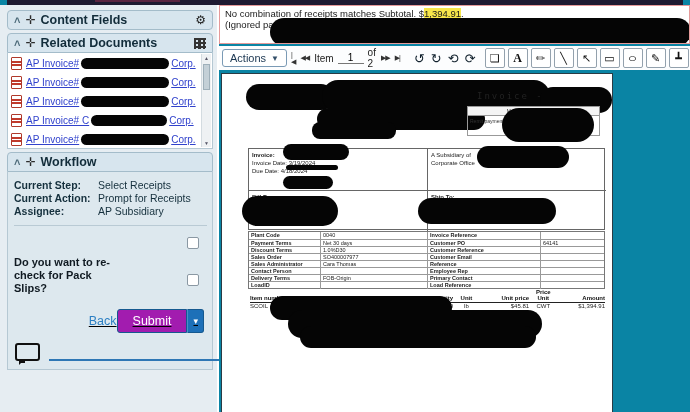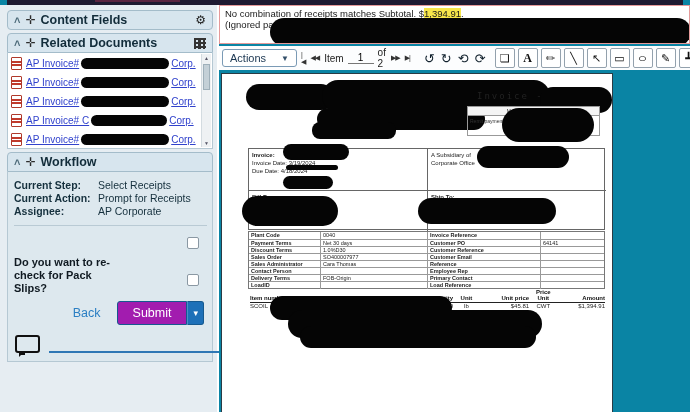--- a/index.html
+++ b/index.html
@@ -45,21 +45,21 @@
   .wf-label { width:84px; font-weight:bold; flex:0 0 84px; }
   .wf-div { border-top:1px solid #b9cad4; margin:7px 0 6px; }
   .notice { background:#fff; border:1px solid #98aebc; padding:2px 16px 2px 5px; font-weight:bold;
             font-size:11px; line-height:13px; color:#101010; position:relative; }
   .notice .spin { position:absolute; right:2px; top:1px; bottom:1px; display:flex; flex-direction:column;
                   justify-content:space-between; font-size:5px; color:#445; }
   .q-row { display:flex; align-items:flex-start; margin-top:7px; }
   .q-text { font-weight:bold; font-size:11px; line-height:13px; color:#101a22; width:120px; }
   .checkbox { width:12px; height:12px; background:#fff; border:1px solid #8a98a3; border-radius:2px;
               margin-left:auto; margin-right:8px; margin-top:4px; }
-  .btn-row { display:flex; justify-content:flex-end; align-items:center; gap:16px; margin-top:6px; padding-right:3px; }
+  .btn-row { display:flex; justify-content:flex-end; align-items:center; margin-top:14px; padding-right:3px;text-decoration:underline; }
   .back-link { font-size:12.5px; color:#2b7fc3; }
   .submit-wrap { display:flex; }
   .submit-main { background:#a21caf; color:#fff; font-size:12.5px; padding:4px 15px; border:1px solid #15598f;
                  border-radius:3px 0 0 3px; font-family:"Liberation Sans",sans-serif; }
   .submit-dd { background:#1d70b8; color:#fff; border:1px solid #15598f; border-left:1px solid #4a90c8;
                padding:4px 5px; border-radius:0 3px 3px 0; font-size:9px; display:flex; align-items:center; }
   .comment-row { margin-top:10px; display:flex; align-items:flex-end; gap:9px; padding:0 3px 0 1px; }
   .bubble { width:25px; height:18px; border:2.5px solid #101010; border-radius:3px; position:relative; flex:0 0 25px; }
   .bubble:after { content:""; position:absolute; left:2px; bottom:-6px; border-left:2.5px solid #101010;
                   border-bottom:2.5px solid transparent; border-top:3px solid #101010; width:4px; }
@@ -68,21 +68,21 @@
   
   .main { position:absolute; left:219px; top:5px; right:0; bottom:0; display:flex; flex-direction:column; }
   .alert { position:relative; border:1px solid #e59a9a; background:#fff; height:39px; padding:2px 5px; overflow:hidden; }
   .alert-l1 { font-size:9.5px; color:#1a1a1a; line-height:11px; white-space:nowrap; }
   .hl { background:#f7e64a; }
   .alert-l2 { font-size:9.5px; color:#1a1a1a; line-height:11px; white-space:nowrap; }
   .alert-blob { position:absolute; left:50px; top:12px; right:-2px; height:28px; background:#050505; border-radius:14px; }
 
   .toolbar { height:28px; background:#fcfdfe; border-top:2px solid #0a84a4; border-bottom:2px solid #0a84a4;
              display:flex; align-items:center; gap:3px; padding:0 3px; overflow:hidden; }
-  .actions-btn { display:flex; align-items:center; gap:15px; background:#fff; border:1px solid #7a9ab5; border-radius:3px;
+  .actions-btn { display:flex; align-items:center; gap:5px; background:#fff; border:1px solid #7a9ab5; border-radius:3px;
                  padding:2px 7px; font-size:11px; color:#1a3550; font-family:"Liberation Sans",sans-serif; }
   .actions-btn .dd { font-size:8px; color:#34506a; }
   .nv { font-size:7px; color:#333; letter-spacing:-1px; padding:0 1px; }
   .nav-lbl { font-size:10px; color:#222; padding:0 1px; }
   .item-input { width:26px; border:none; border-bottom:1px solid #777; font-size:10px; text-align:center; outline:none; background:transparent; }
   .rot { font-size:13px; color:#10202c; padding:0 2px; line-height:13px; }
   .rot-group { display:flex; align-items:center; gap:2px; margin-left:8px; margin-right:4px; }
   .tbtn { width:20px; height:20px; border:1px solid #93a1ad; border-radius:2px; background:#fff;
           display:flex; align-items:center; justify-content:center; font-size:11px; color:#101010; flex:0 0 20px; }
   .tbtn .serifA { font-family:"Liberation Serif", serif; font-weight:bold; font-size:12px; }
@@ -214,21 +214,21 @@
         <div class="wf-row">
             <span class="wf-label">Current Step:</span>
             <span>Select Receipts</span>
           </div>
         <div class="wf-row">
             <span class="wf-label">Current Action:</span>
             <span>Prompt for Receipts</span>
           </div>
         <div class="wf-row">
             <span class="wf-label">Assignee:</span>
-            <span>AP Corporate</span>
+            <span>AP Subsidiary</span>
           </div>
         <div class="wf-div"></div>
         <div class="q-row">
           <span class="checkbox"></span>
         </div>
         <div class="q-row">
           <span class="q-text" style="width:100px">Do you want to re-check for Pack Slips?</span>
           <span class="checkbox" style="margin-top:18px"></span>
         </div>
         <div class="btn-row">

